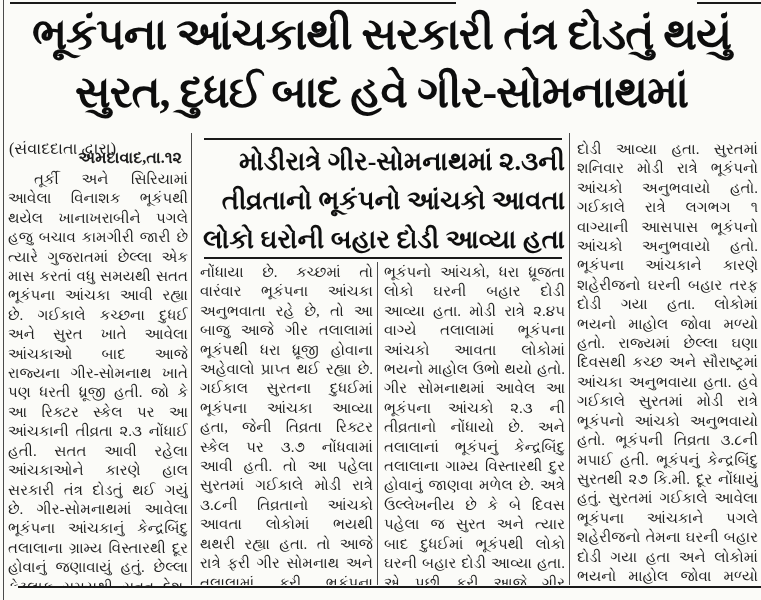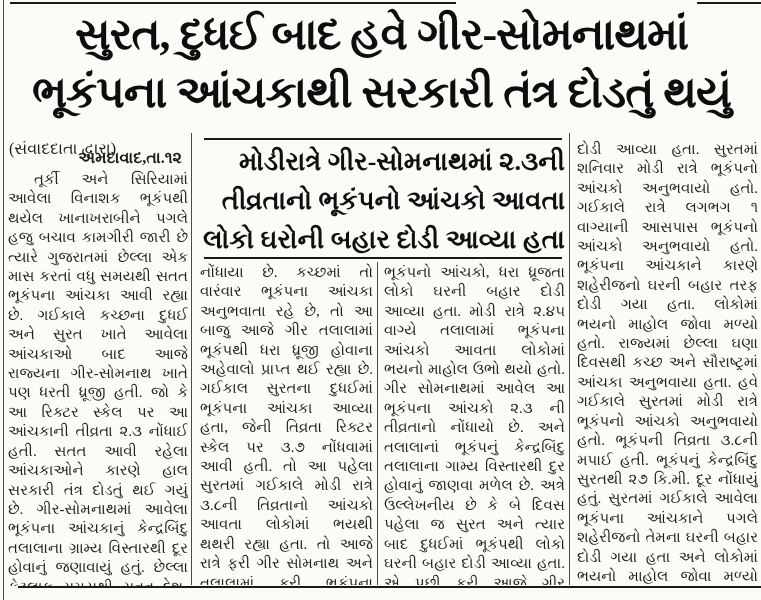--- a/index.html
+++ b/index.html
@@ -36,22 +36,22 @@
   .col4{top:140px;left:577px;width:181px;height:446px;}
 </style>
 </head>
 <body>
 
 <div class="abs vrule" style="left:3px;top:0;width:1px;height:600px;"></div>
 <div class="abs rule" style="left:10px;top:2px;width:446px;height:2px;"></div>
 <div class="abs rule" style="left:697px;top:2px;width:64px;height:2px;"></div>
 
 <div class="abs headline">
+  <div>ભૂકંપના આંચકાથી સરકારી તંત્ર દોડતું થયું</div>
   <div>સુરત, દુધઈ બાદ હવે ગીર-સોમનાથમાં</div>
-  <div>ભૂકંપના આંચકાથી સરકારી તંત્ર દોડતું થયું</div>
 </div>
 
 <div class="abs byline">(સંવાદદાતા દ્વારા)</div>
 <div class="abs dateline">અમદાવાદ,તા.૧૨</div>
 
 <div class="abs rule" style="left:204px;top:138px;width:358px;height:2px;"></div>
 <div class="abs subhead">મોડીરાત્રે ગીર-સોમનાથમાં ૨.૩ની તીવ્રતાનો ભૂકંપનો આંચકો આવતા લોકો ઘરોની બહાર દોડી આવ્યા હતા</div>
 <div class="abs rule" style="left:204px;top:257px;width:358px;height:2px;"></div>
 
 <div class="abs vrule" style="left:191px;top:133px;width:1px;height:452px;"></div>

